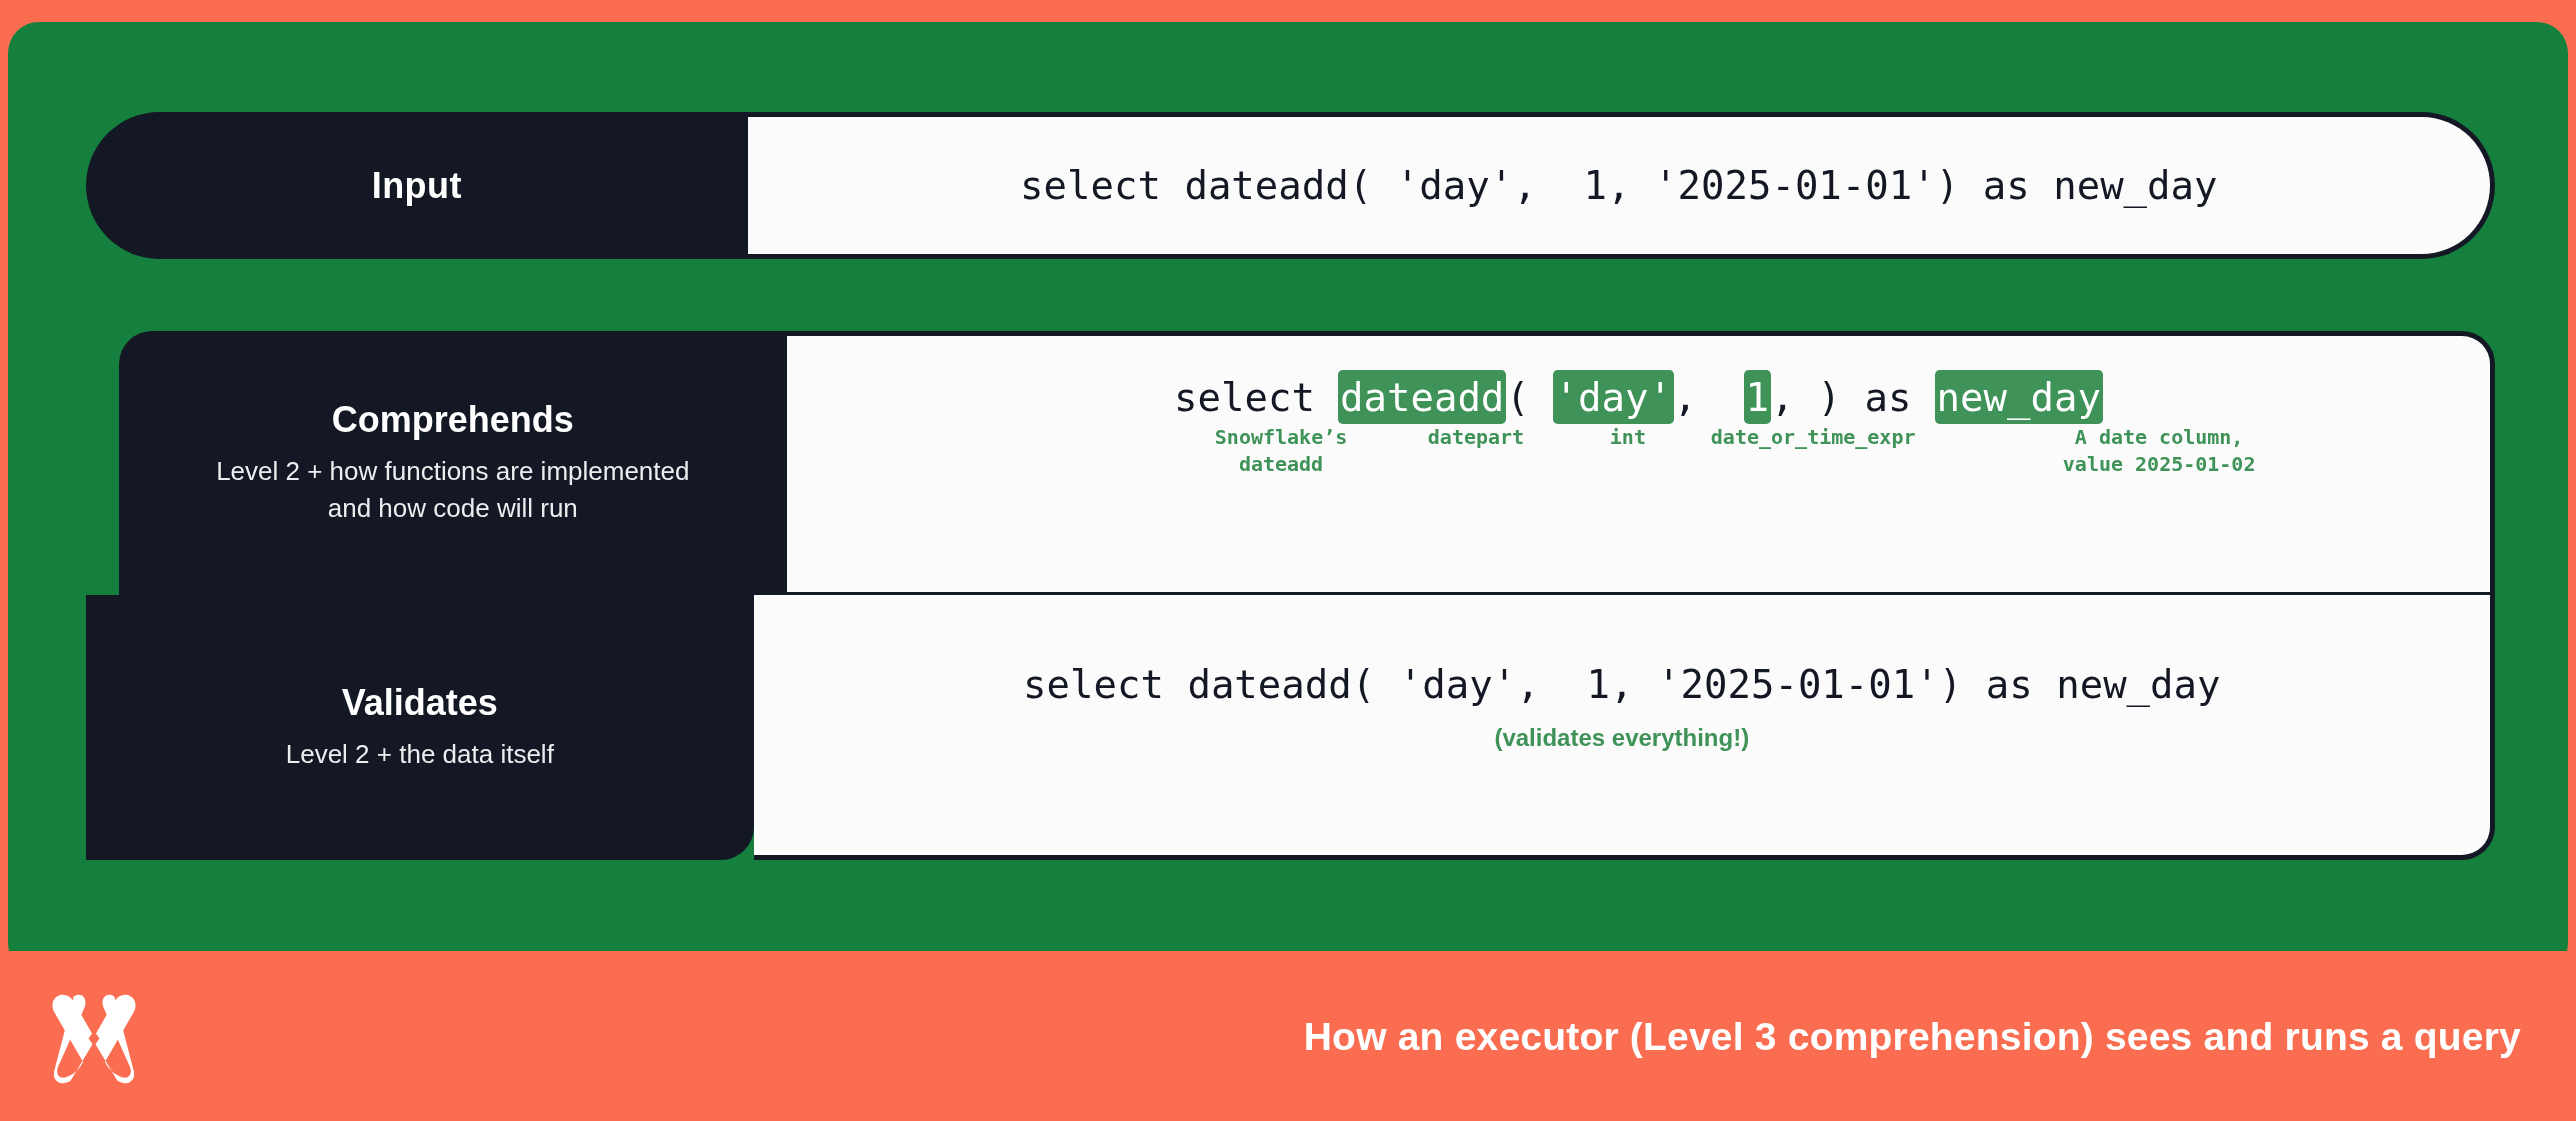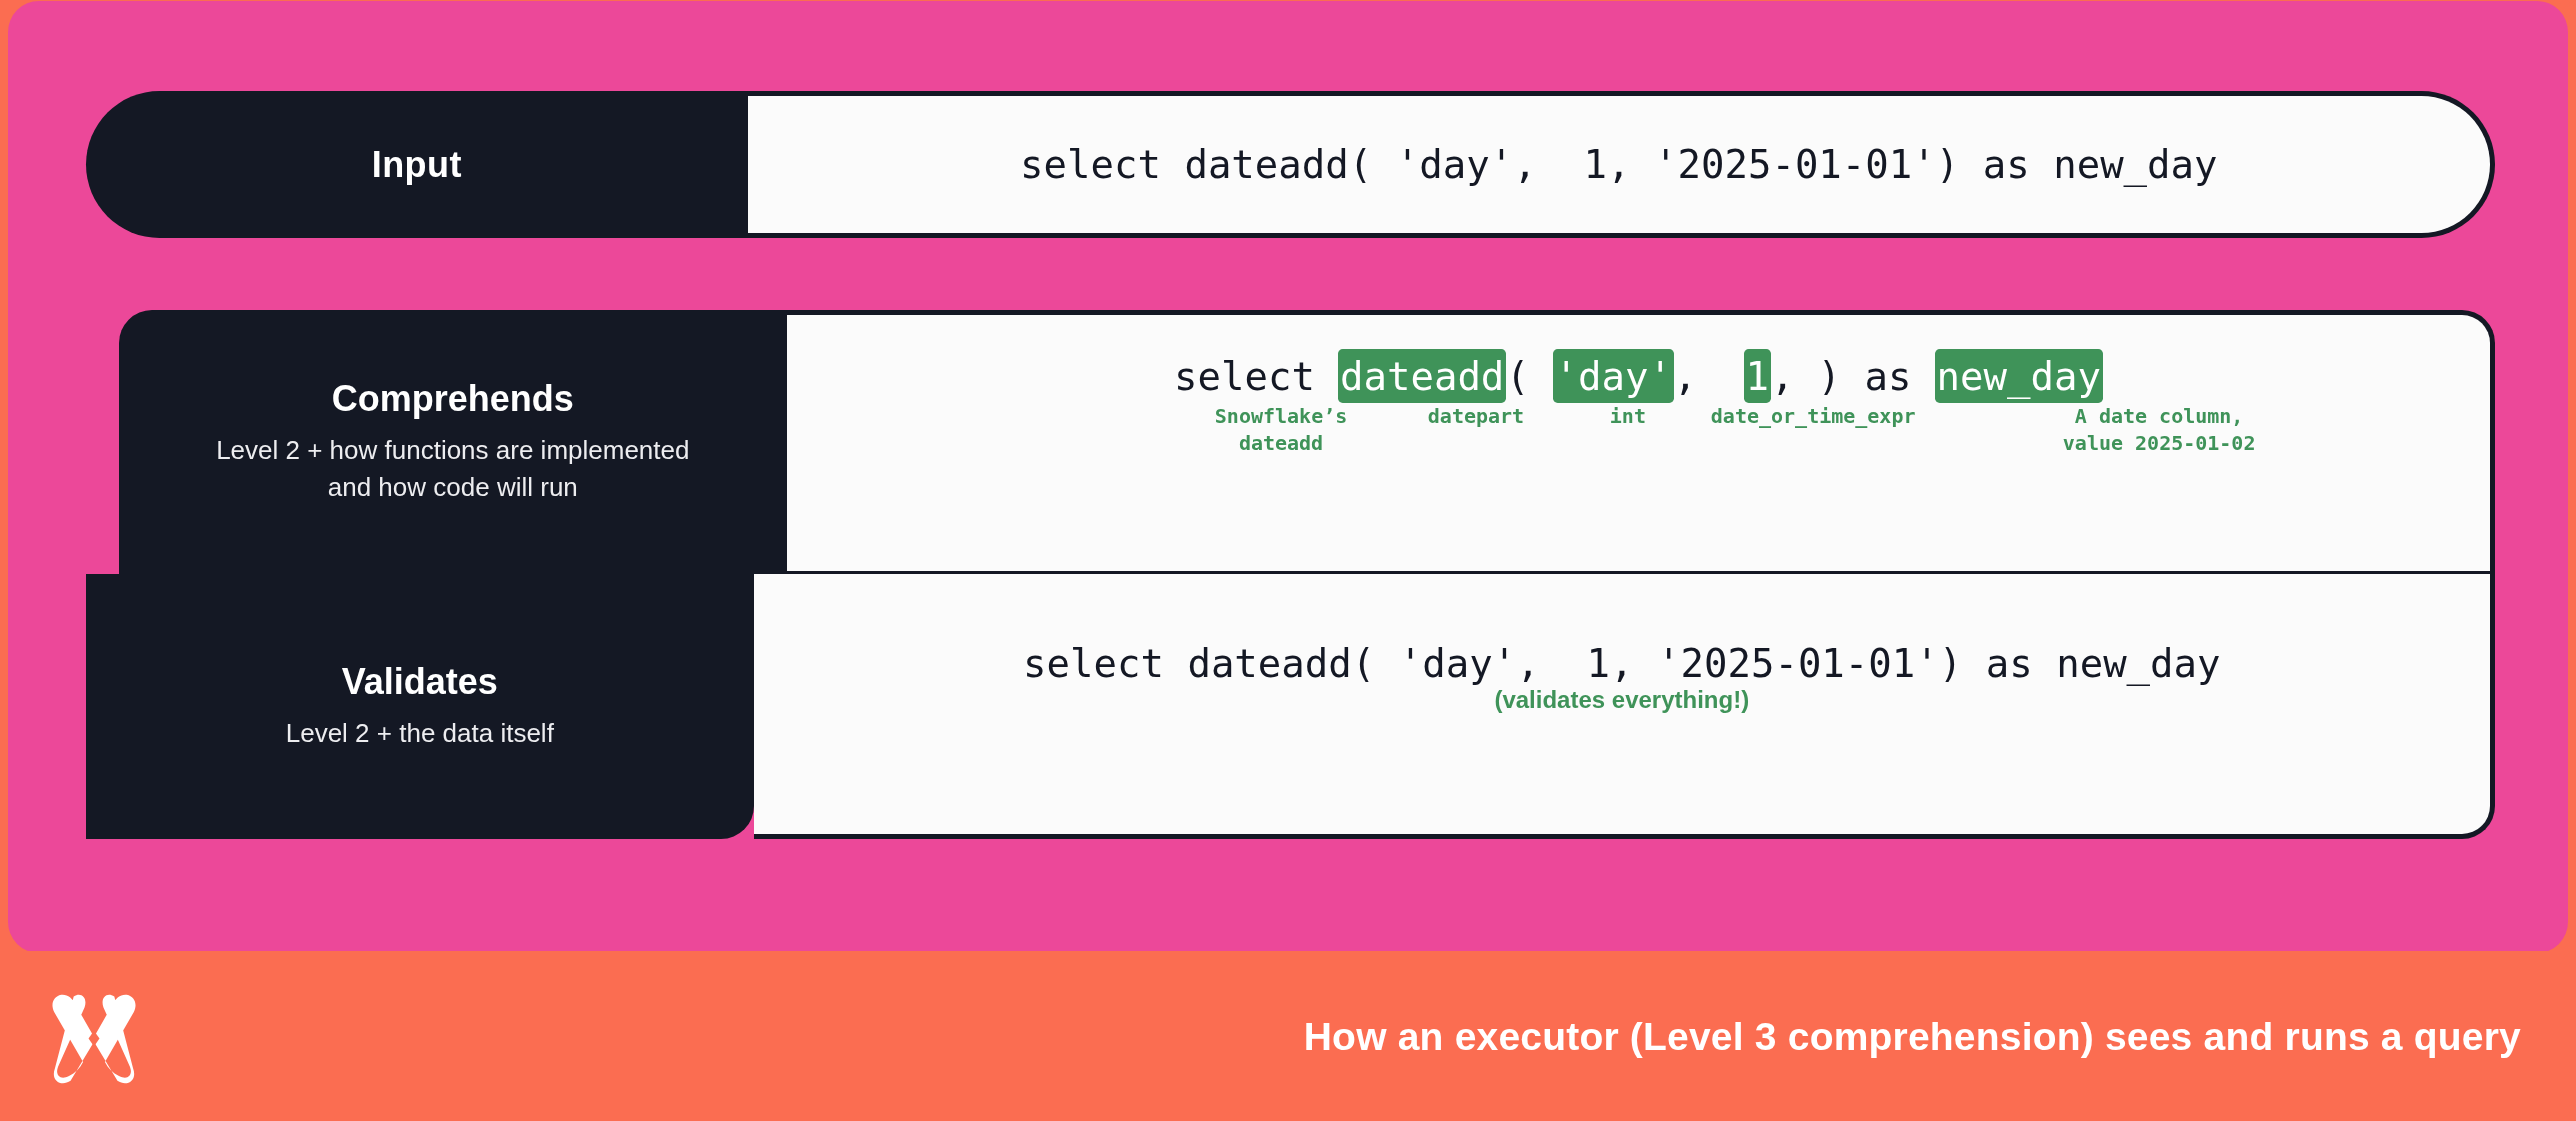--- a/index.html
+++ b/index.html
@@ -17,24 +17,24 @@
     height: 1122px;
     background: #FB6D51;
     overflow: hidden;
     box-sizing: border-box;
   }
 
   
   .panel {
     position: absolute;
     left: 7.8px;
-    top: 1px;
+    top: 22px;
     width: 2560px;
     height: 952px;
-    background: #ec4899;
+    background: #15803d;
     border-radius: 31px;
     box-sizing: border-box;
   }
 
   
   .input-row {
     position: absolute;
     left: 78px;
     top: 90px;
     width: 2409px;
@@ -185,20 +185,21 @@
 
   .validates-code-wrap {
     position: absolute;
     left: 0; right: 0;
     top: 67px;
     display: flex;
     flex-direction: column;
     align-items: center;
   }
   .validates-note {
+    margin-top: 17px;
     font-family: "Liberation Sans", sans-serif;
     font-size: 24px;
     font-weight: bold;
     color: #3F9359;
   }
 
   
   .footer {
     position: absolute;
     left: 0;

